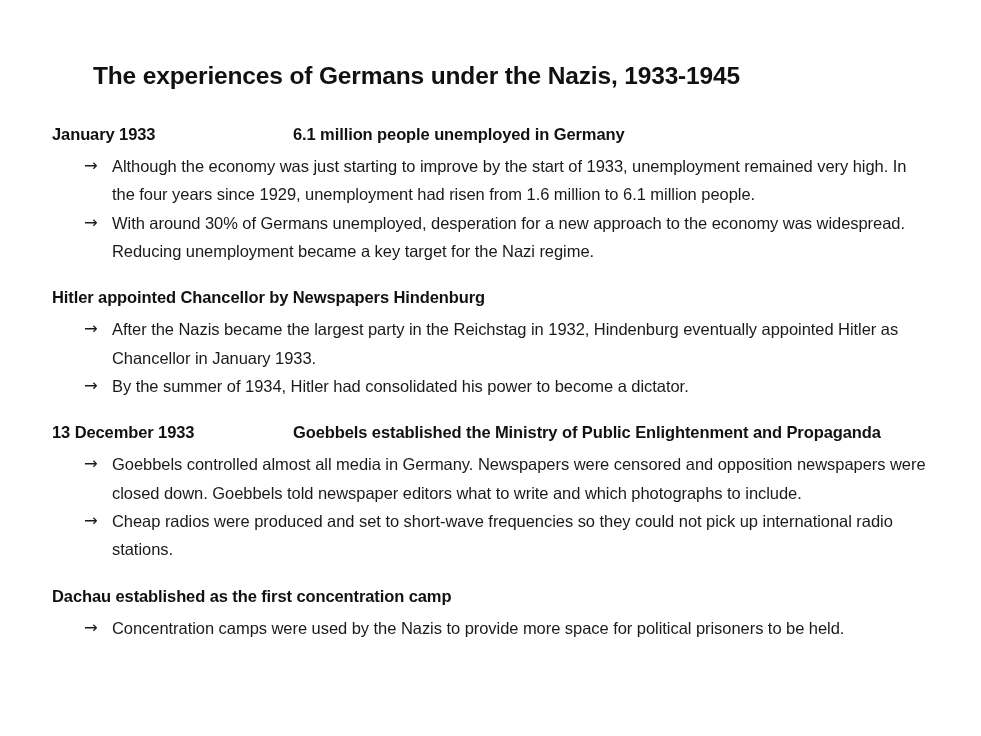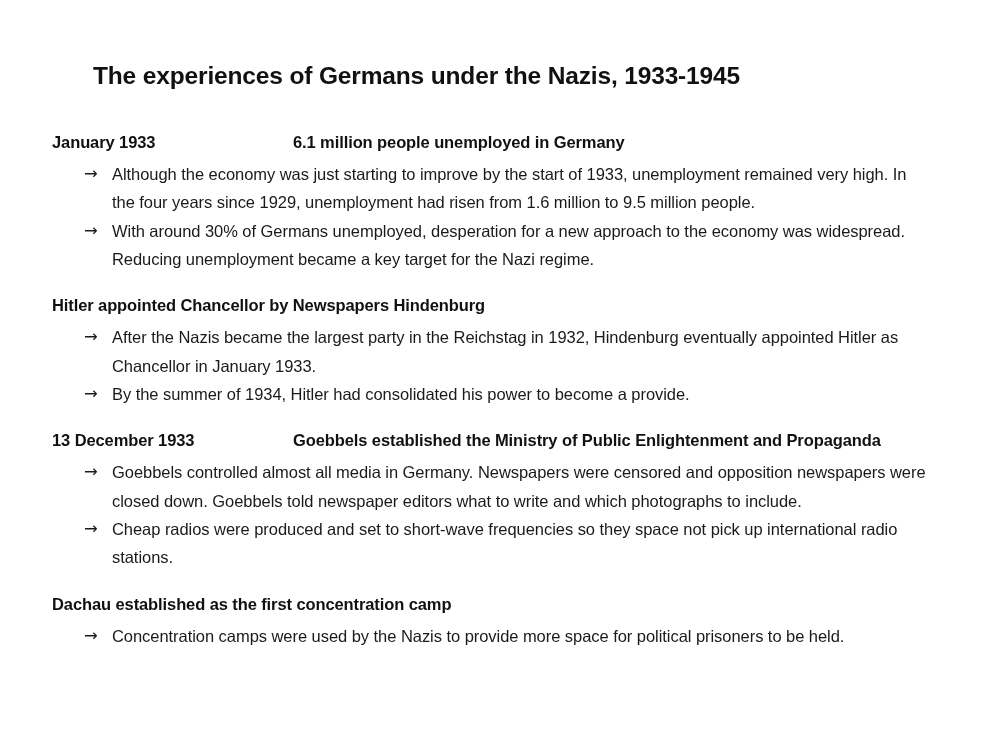--- a/index.html
+++ b/index.html
@@ -35,21 +35,20 @@
     line-height: 1.15;
   }
   .entries {
     position: absolute;
     left: 52px;
     top: 124px;
     width: 880px;
   }
   .entry {
     margin-bottom: 22px;
-    margin-top: 8px;
   }
   .entry:last-child {
     margin-bottom: 0;
   }
   .entry-head {
     display: flex;
     align-items: baseline;
     font-weight: bold;
     font-size: 16.5px;
     line-height: 1.32;
@@ -102,56 +101,56 @@
 
   <div class="entries">
       <div class="entry">
         <div class="entry-head">
           <div class="entry-date">January 1933</div>
           <div class="entry-heading">6.1 million people unemployed in Germany</div>
         </div>
         <ul class="bullets">
           <li class="bullet">
             <span class="bullet-arrow">→</span>
-            <span class="bullet-text">Although the economy was just starting to improve by the start of 1933, unemployment remained very high. In the four years since 1929, unemployment had risen from 1.6 million to 9.5 million people.</span>
+            <span class="bullet-text">Although the economy was just starting to improve by the start of 1933, unemployment remained very high. In the four years since 1929, unemployment had risen from 1.6 million to 6.1 million people.</span>
           </li>
           <li class="bullet">
             <span class="bullet-arrow">→</span>
             <span class="bullet-text">With around 30% of Germans unemployed, desperation for a new approach to the economy was widespread. Reducing unemployment became a key target for the Nazi regime.</span>
           </li>
         </ul>
       </div>
       <div class="entry">
         <div class="entry-head">
           <div class="entry-heading">Hitler appointed Chancellor by Newspapers Hindenburg</div>
         </div>
         <ul class="bullets">
           <li class="bullet">
             <span class="bullet-arrow">→</span>
             <span class="bullet-text">After the Nazis became the largest party in the Reichstag in 1932, Hindenburg eventually appointed Hitler as Chancellor in January 1933.</span>
           </li>
           <li class="bullet">
             <span class="bullet-arrow">→</span>
-            <span class="bullet-text">By the summer of 1934, Hitler had consolidated his power to become a provide.</span>
+            <span class="bullet-text">By the summer of 1934, Hitler had consolidated his power to become a dictator.</span>
           </li>
         </ul>
       </div>
       <div class="entry">
         <div class="entry-head">
           <div class="entry-date">13 December 1933</div>
           <div class="entry-heading">Goebbels established the Ministry of Public Enlightenment and Propaganda</div>
         </div>
         <ul class="bullets">
           <li class="bullet">
             <span class="bullet-arrow">→</span>
             <span class="bullet-text">Goebbels controlled almost all media in Germany. Newspapers were censored and opposition newspapers were closed down. Goebbels told newspaper editors what to write and which photographs to include.</span>
           </li>
           <li class="bullet">
             <span class="bullet-arrow">→</span>
-            <span class="bullet-text">Cheap radios were produced and set to short-wave frequencies so they space not pick up international radio stations.</span>
+            <span class="bullet-text">Cheap radios were produced and set to short-wave frequencies so they could not pick up international radio stations.</span>
           </li>
         </ul>
       </div>
       <div class="entry">
         <div class="entry-head">
           <div class="entry-heading">Dachau established as the first concentration camp</div>
         </div>
         <ul class="bullets">
           <li class="bullet">
             <span class="bullet-arrow">→</span>

